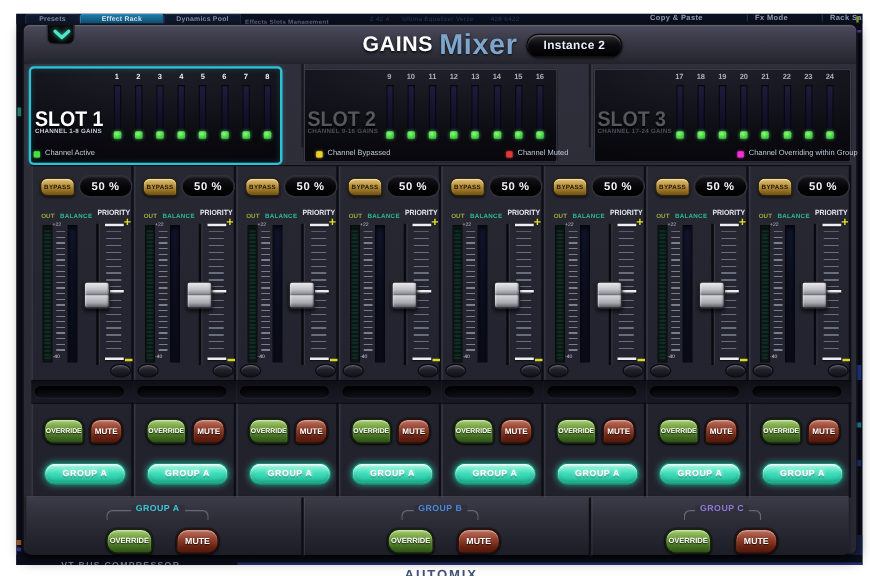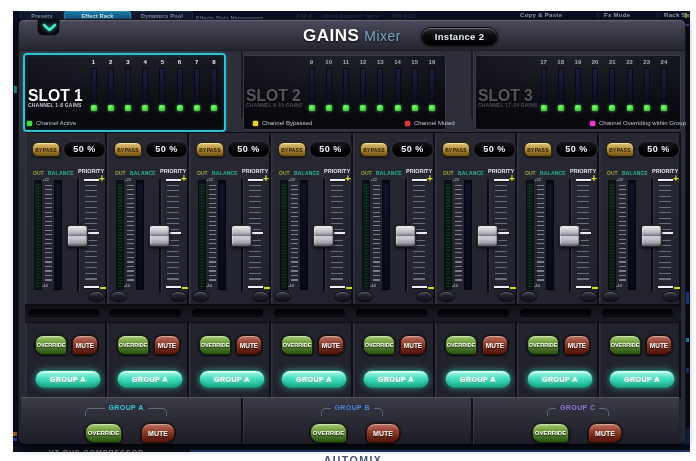--- a/index.html
+++ b/index.html
@@ -32,21 +32,21 @@
     box-shadow:0 3px 10px rgba(0,0,0,.65); }
 
   .header { position:absolute; left:0; top:0; width:666px; height:31px;
     background:linear-gradient(180deg,#4b4b5c 0%, #3c3c4a 35%, #2b2b35 85%, #24242d 100%);
     border-radius:5px 5px 0 0; border-bottom:1px solid #1a1a22;
     box-shadow:inset 0 1px 0 rgba(255,255,255,.14); }
   .chevron-btn { position:absolute; left:18px; top:0; width:23px; height:16px; background:linear-gradient(180deg,#0c0c10,#050507); border:1px solid #2e2e38; border-top:none; border-radius:0 0 6px 6px; cursor:pointer; }
   .chevron-btn svg { position:absolute; left:4px; top:3px; filter:drop-shadow(0 0 2px rgba(70,230,200,.8)); }
   .title-wrap { position:absolute; left:0; top:0; width:666px; height:31px; display:flex; align-items:center; justify-content:center; gap:5px; }
   .title-bold { font-size:17px; font-weight:bold; color:#ffffff; letter-spacing:.5px; text-shadow:0 1px 2px rgba(0,0,0,.8); }
-  .title-light { font-size:14px; font-weight:normal; color:#7ea6cc; letter-spacing:.5px; text-shadow:0 1px 2px rgba(0,0,0,.8); }
+  .title-light { font-size:23px; font-weight:bold; color:#7ea6cc; letter-spacing:.5px; text-shadow:0 1px 2px rgba(0,0,0,.8); }
   .instance-pill { position:absolute; left:402px; top:7px; width:77px; height:19px; border-radius:10px;
     background:linear-gradient(180deg,#2e2e34 0%, #0b0b0f 45%, #000000 100%);
     border:1px solid #09090c; box-shadow:inset 0 1px 1px rgba(255,255,255,.35), 0 1px 2px rgba(0,0,0,.6);
     color:#e8eef6; font-size:9.5px; font-weight:bold; text-align:center; line-height:18px; letter-spacing:.3px; cursor:pointer; }
 
   
   .slots-row { position:absolute; left:0; top:31px; width:666px; height:67px; }
   .seam { position:absolute; top:0; width:2px; height:67px; background:#191922; box-shadow:1px 0 0 rgba(255,255,255,.07); }
   .slot { position:absolute; top:4px; height:75px; border-radius:2px;
     background:radial-gradient(130% 100% at 50% 0%, #20202a 0%, #13131b 45%, #0a0a10 78%, #07070c 100%);

